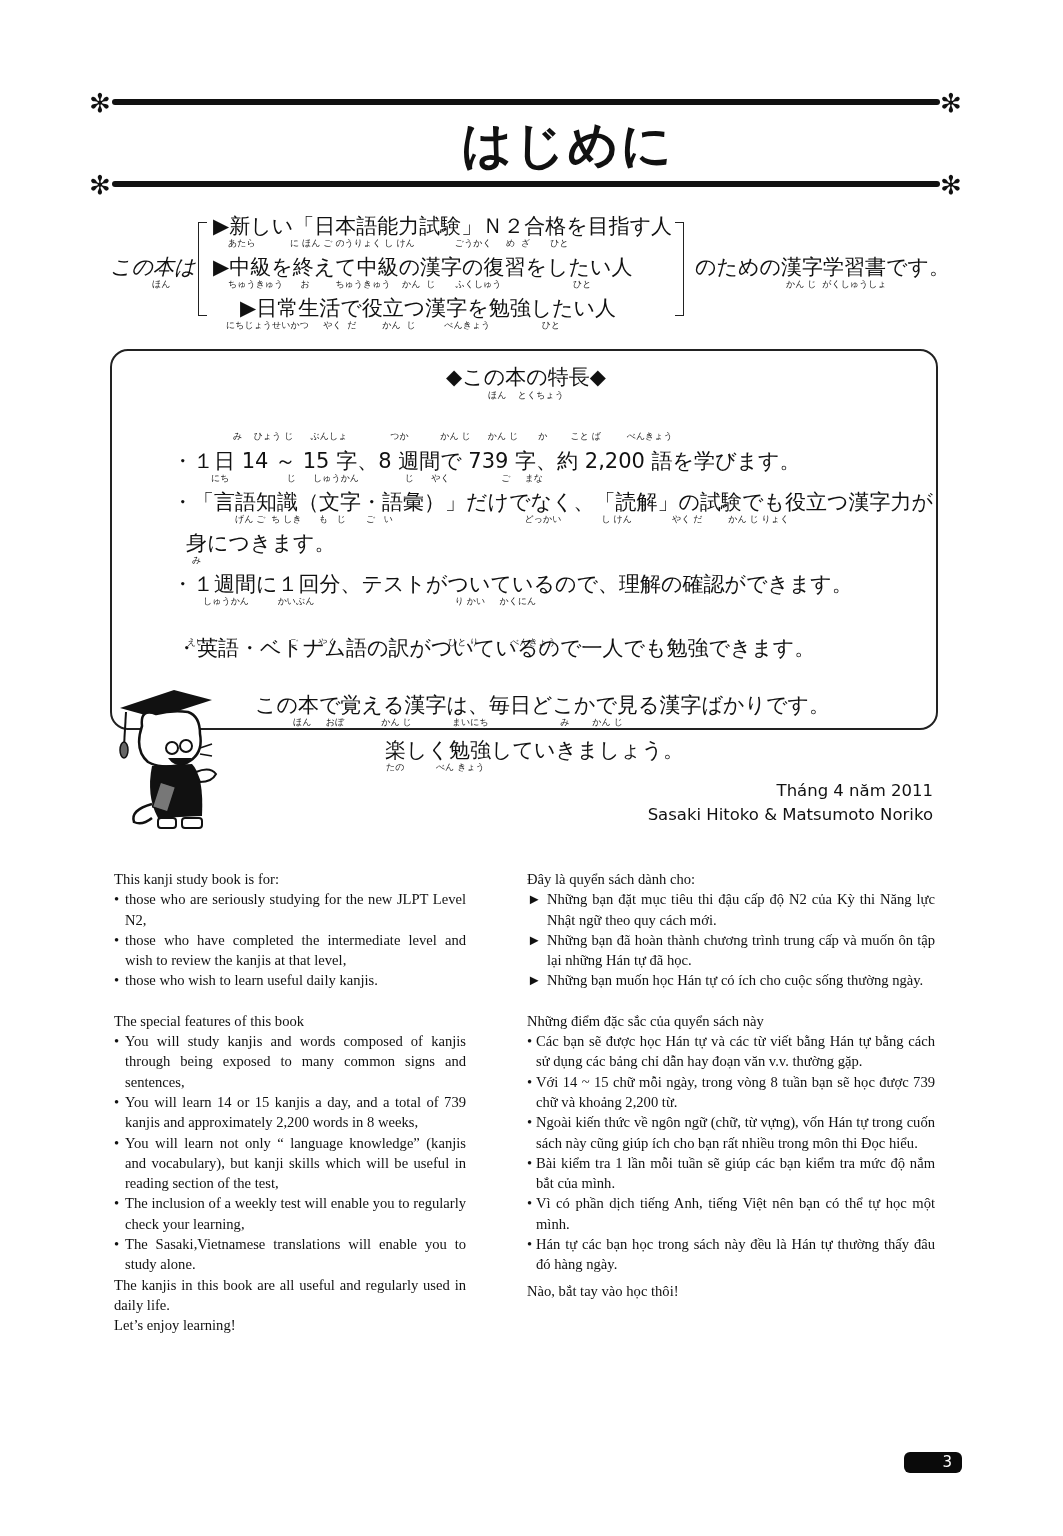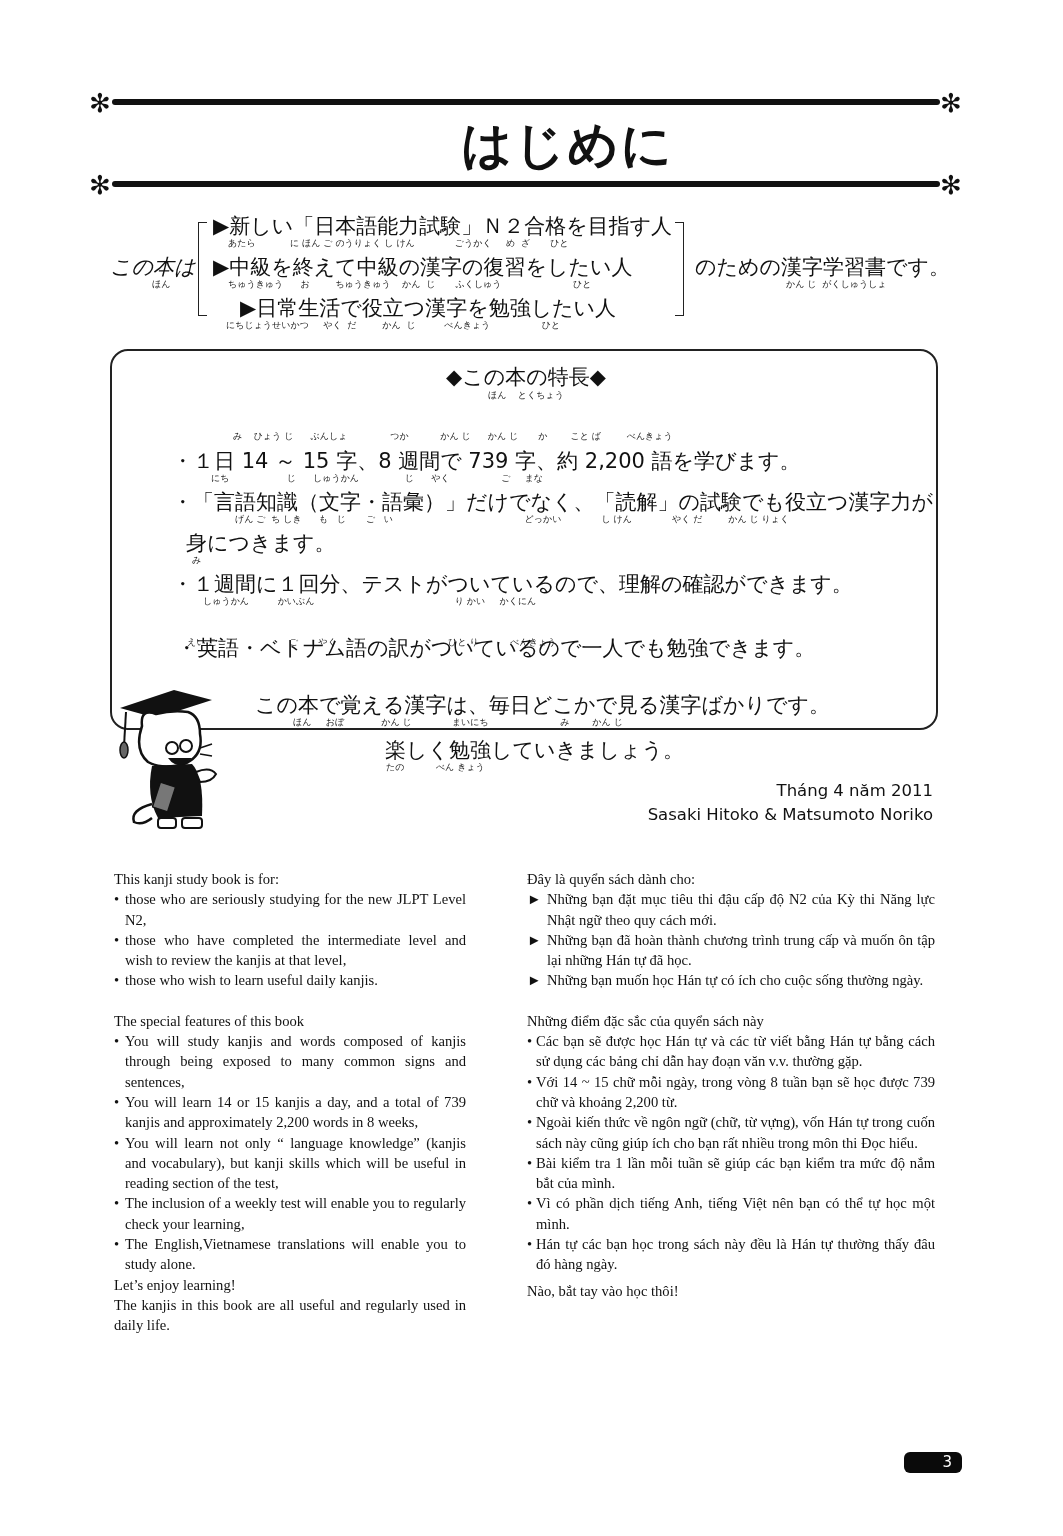--- a/index.html
+++ b/index.html
@@ -139,23 +139,23 @@
   <p>This kanji study book is for:</p>
   <div class="item"><span class="b">•</span><span>those who are seriously studying for the new JLPT Level N2,</span></div>
   <div class="item"><span class="b">•</span><span>those who have completed the intermediate level and wish to review the kanjis at that level,</span></div>
   <div class="item"><span class="b">•</span><span>those who wish to learn useful daily kanjis.</span></div>
   <div class="gap"></div>
   <p>The special features of this book</p>
   <div class="item"><span class="b">•</span><span>You will study kanjis and words composed of kanjis through being exposed to many common signs and sentences,</span></div>
   <div class="item"><span class="b">•</span><span>You will learn 14 or 15 kanjis a day, and a total of 739 kanjis and approximately 2,200 words in 8 weeks,</span></div>
   <div class="item"><span class="b">•</span><span>You will learn not only “ language knowledge” (kanjis and vocabulary), but kanji skills which will be useful in reading section of the test,</span></div>
   <div class="item"><span class="b">•</span><span>The inclusion of a weekly test will enable you to regularly check your learning,</span></div>
-  <div class="item"><span class="b">•</span><span>The English,Vietnamese translations will enable you to study alone.</span></div>
+  <div class="item"><span class="b">•</span><span>The Sasaki,Vietnamese translations will enable you to study alone.</span></div>
+  <p style="text-align:justify;">The kanjis in this book are all useful and regularly used in daily life.</p>
   <p>Let’s enjoy learning!</p>
-  <p style="text-align:justify;">The kanjis in this book are all useful and regularly used in daily life.</p>
 </div>
 
 <div class="col vi" style="left:527px;top:869px;width:408px;">
   <p>Đây là quyển sách dành cho:</p>
   <div class="item"><span class="b">►</span><span>Những bạn đặt mục tiêu thi đậu cấp độ N2 của Kỳ thi Năng lực Nhật ngữ theo quy cách mới.</span></div>
   <div class="item"><span class="b">►</span><span>Những bạn đã hoàn thành chương trình trung cấp và muốn ôn tập lại những Hán tự đã học.</span></div>
   <div class="item"><span class="b">►</span><span>Những bạn muốn học Hán tự có ích cho cuộc sống thường ngày.</span></div>
   <div class="gap"></div>
   <p>Những điểm đặc sắc của quyển sách này</p>
   <div class="item dot"><span class="b">•</span><span>Các bạn sẽ được học Hán tự và các từ viết bằng Hán tự bằng cách sử dụng các bảng chỉ dẫn hay đoạn văn v.v. thường gặp.</span></div>

